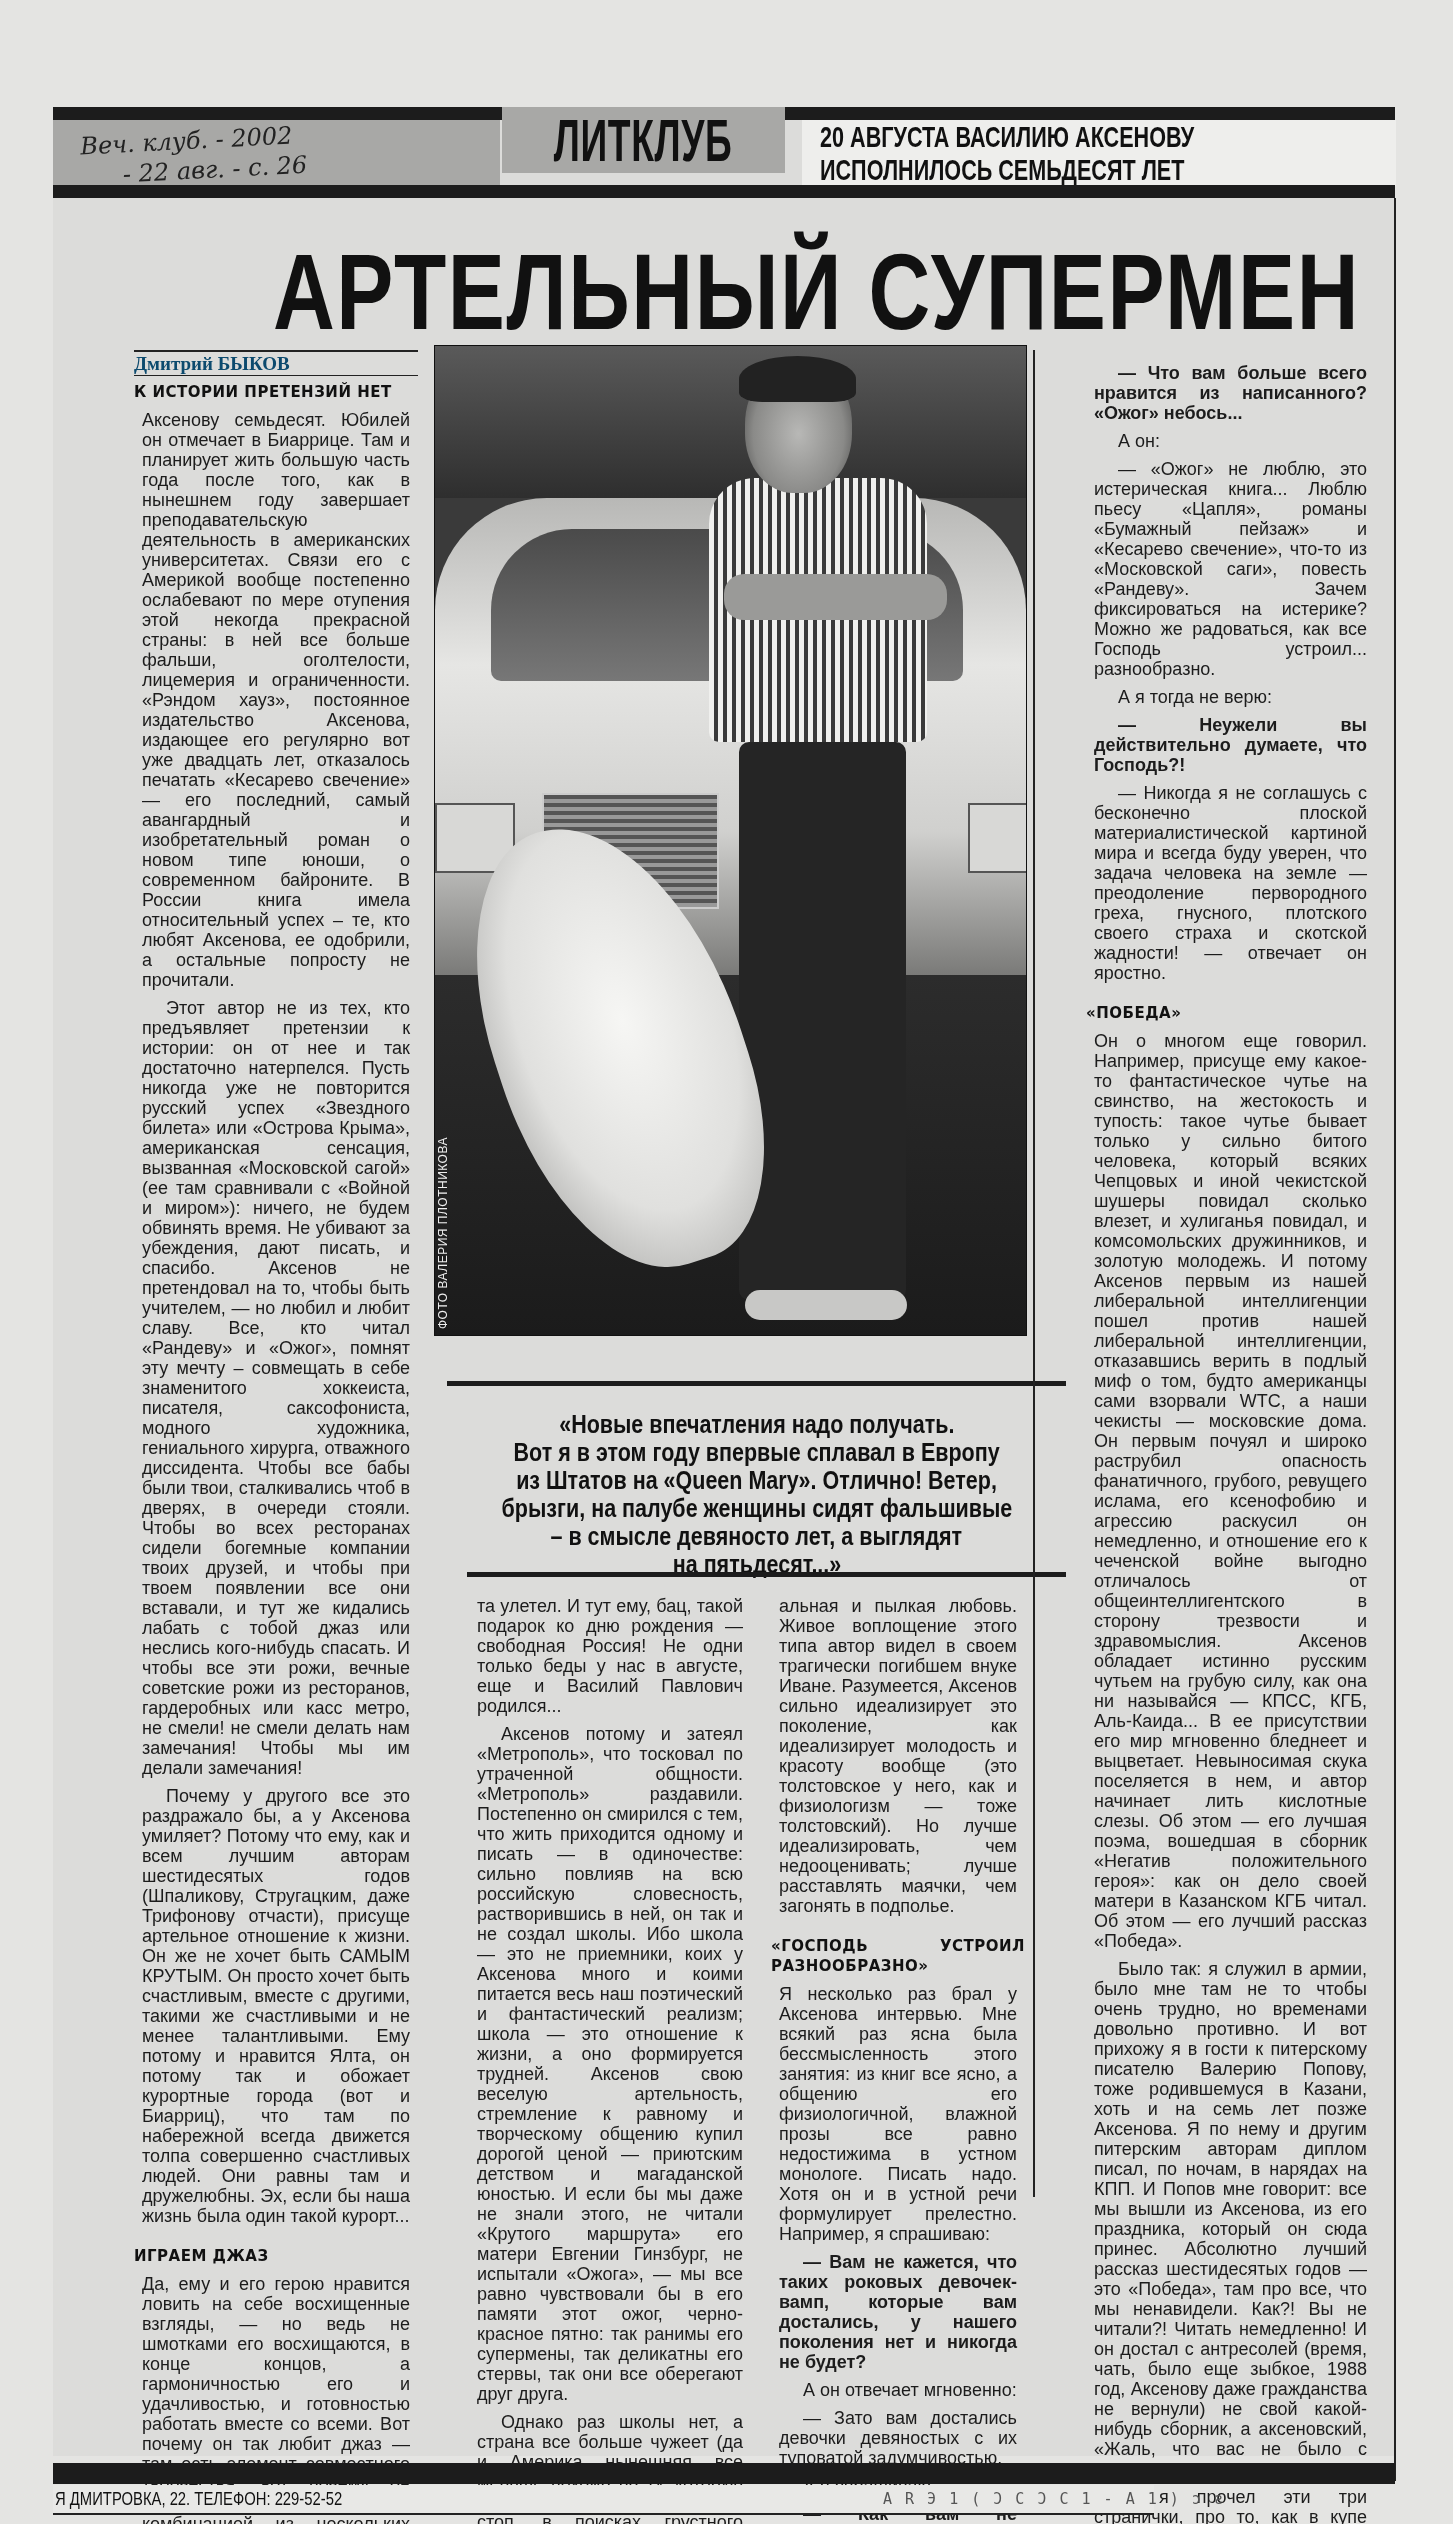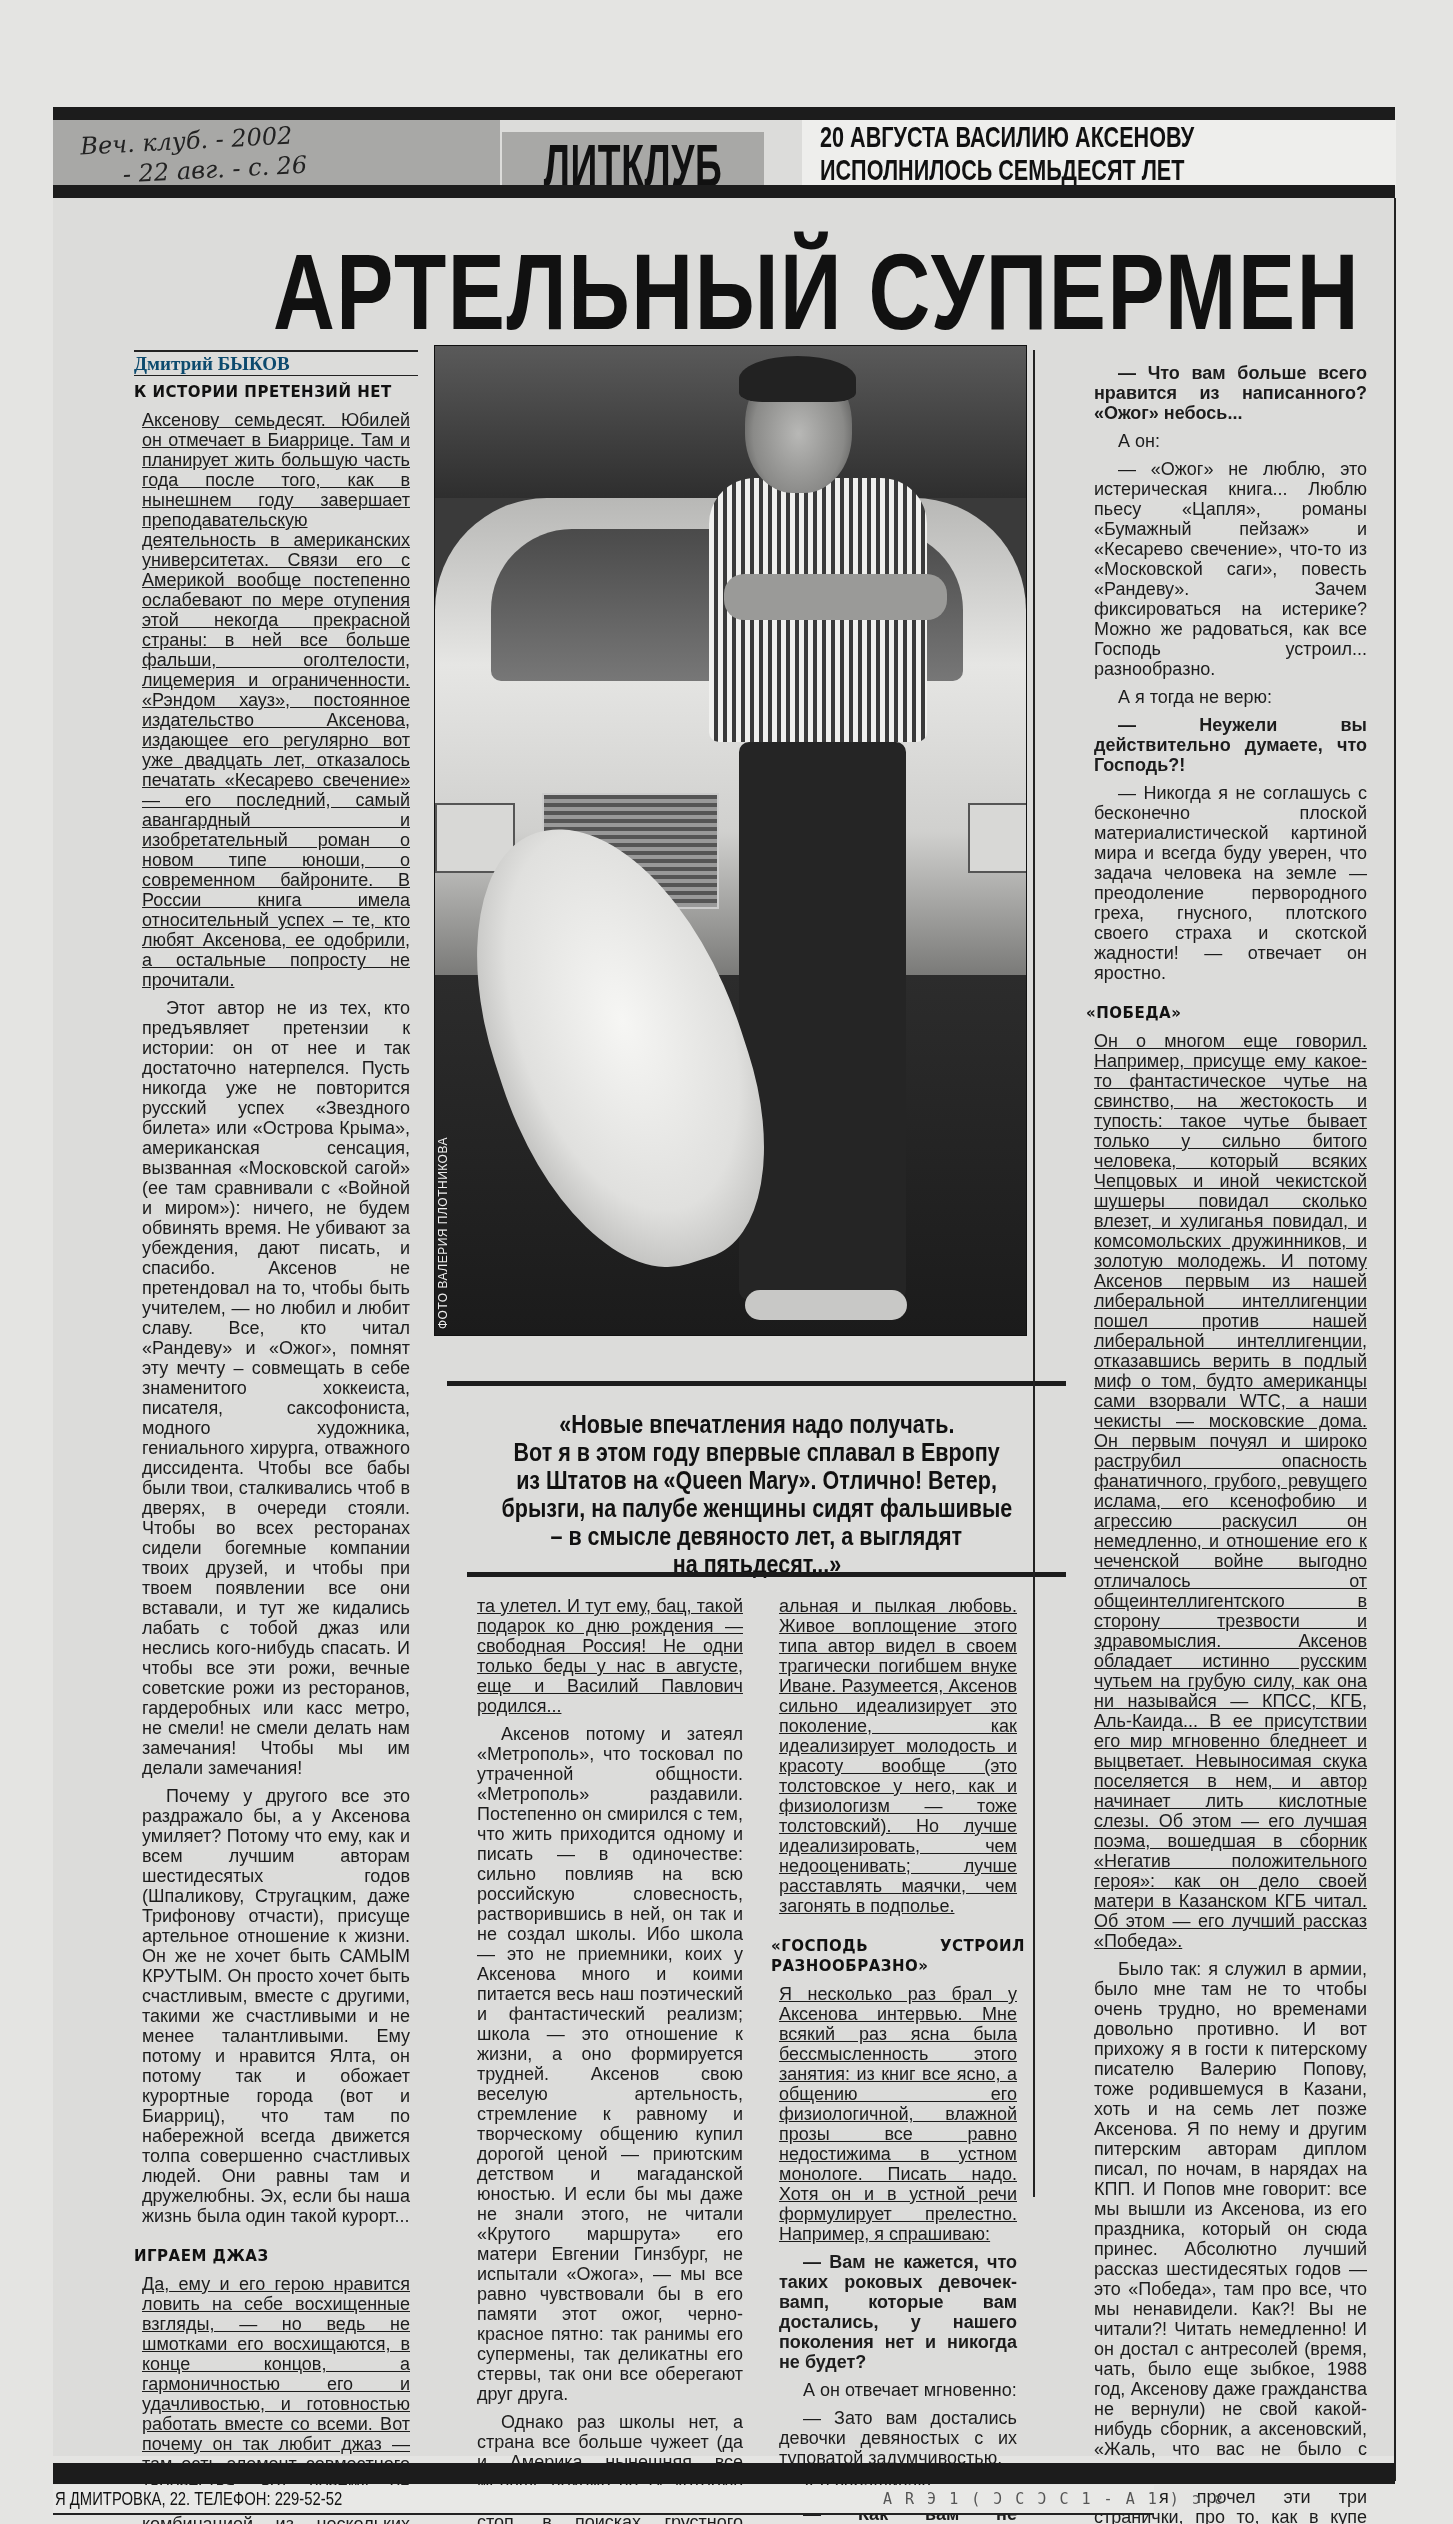--- a/index.html
+++ b/index.html
@@ -16,21 +16,21 @@
   .hdr-bar-top { position:absolute; left:53px; top:107px; width:1342px; height:13px; background:#1c1c1c; }
   .hdr-bar-bot { position:absolute; left:53px; top:185px; width:1342px; height:13px; background:#1c1c1c; }
   .hdr-left { position:absolute; left:53px; top:120px; width:447px; height:66px; background:#a8a8a6; }
   .handwriting {
     position:absolute; left:81px; top:122px; width:365px; height:63px;
     font-family:"DejaVu Serif", serif; font-style:italic; font-size:24px; line-height:30px; color:#222;
     transform:rotate(-3deg);
   }
   .hw-line2 { padding-left:41px; }
   .rubric {
-    position:absolute; left:502px; top:132px; width:262px; height:66px; background:#a8a8a6;
+    position:absolute; left:502px; top:107px; width:283px; height:66px; background:#a8a8a6;
     display:flex; align-items:center; justify-content:center;
   }
   .rubric span {
     font-family:"Liberation Sans", sans-serif; font-weight:bold; font-size:60px; letter-spacing:1px;
     transform:scaleX(0.62); display:inline-block; color:#111;
   }
   .hdr-right {
     position:absolute; left:802px; top:120px; width:594px; height:66px; background:#eeeeec;
     display:flex; flex-direction:column; justify-content:center; padding-left:18px; box-sizing:border-box;
   }
@@ -41,21 +41,21 @@
   .headline {
     position:absolute; left:137px; top:244px; width:1228px; height:96px;
     display:flex; align-items:center; 
   }
   .headline span {
     font-weight:bold; font-size:107px; letter-spacing:2px; color:#111; white-space:nowrap;
     transform:scaleX(0.80); display:inline-block;
   }
   .col { position:absolute; font-size:18px; line-height:20px; text-align:justify; color:#1c1c1c; }
   .col p { margin:8px; text-indent:24px; }
-  .col p.noind { text-indent:0;text-decoration:underline; }
+  .col p.noind { text-indent:0; }
   .col h3 {
     margin:0; font-family:"DejaVu Sans", sans-serif; font-weight:bold; font-size:15px; line-height:20px;
     letter-spacing:0.5px; text-transform:uppercase; color:#111;
   }
   .col h3.spaced { margin-top:20px; }
   .col .b { font-weight:bold; }
   .author-rule { height:1.5px; background:#222; }
   .author {
     font-family:Liberation Serif, serif; font-weight:bold; font-size:19px; line-height:23px; color:#0c4a6e;
   }

